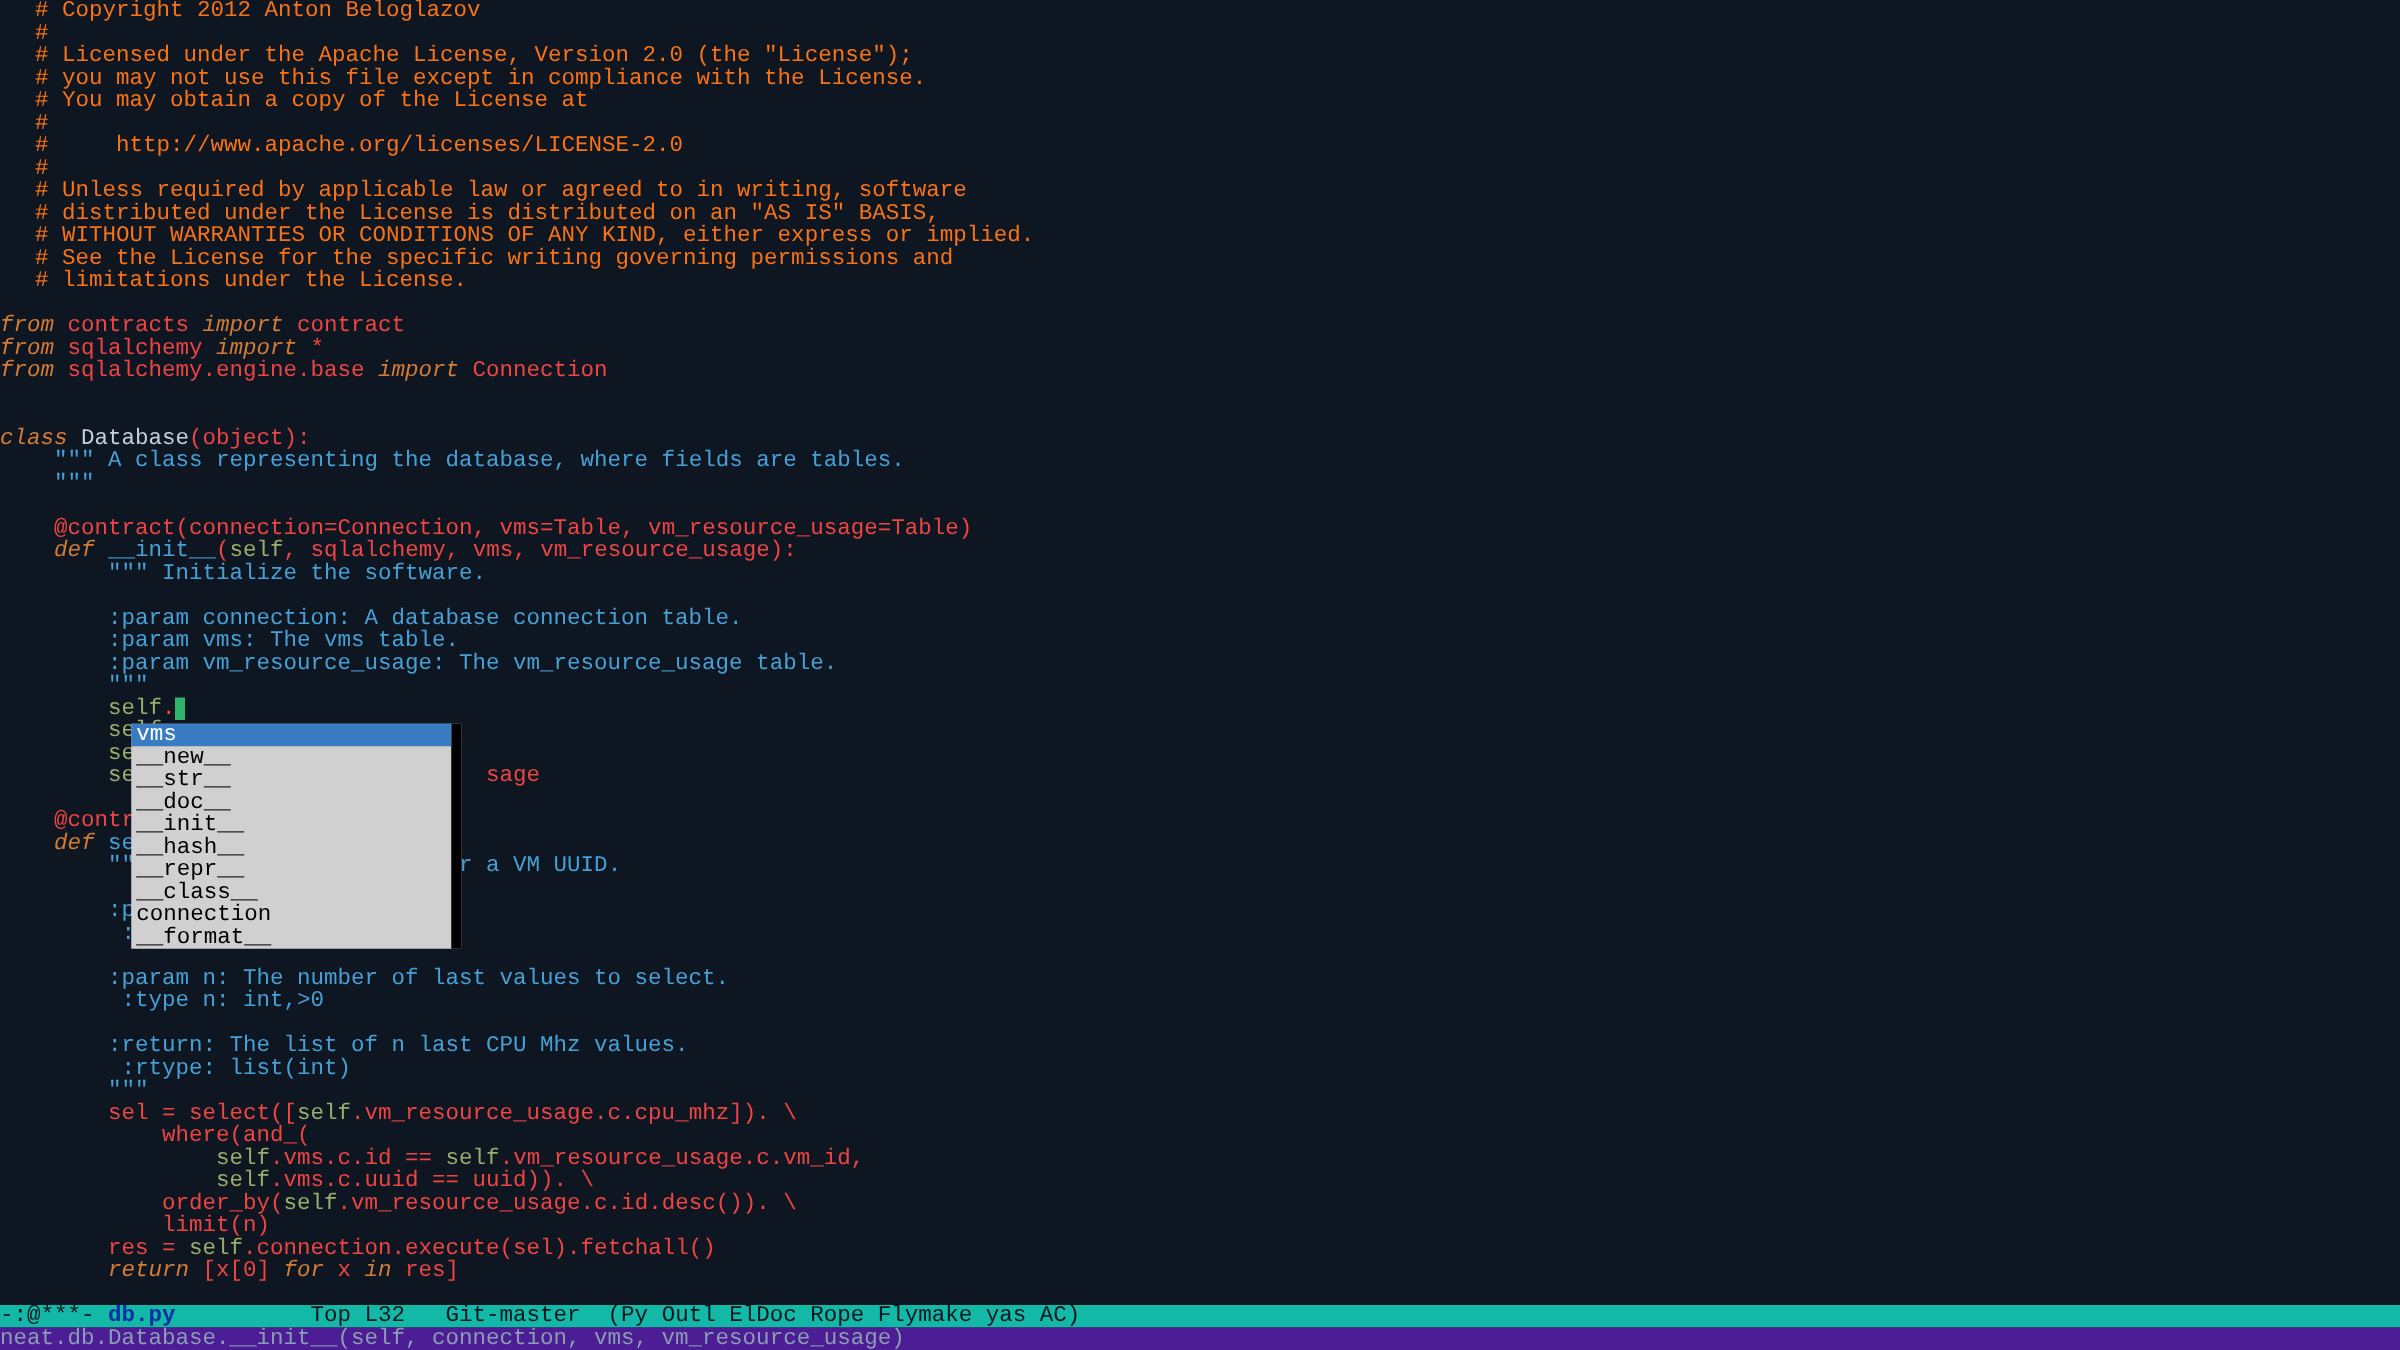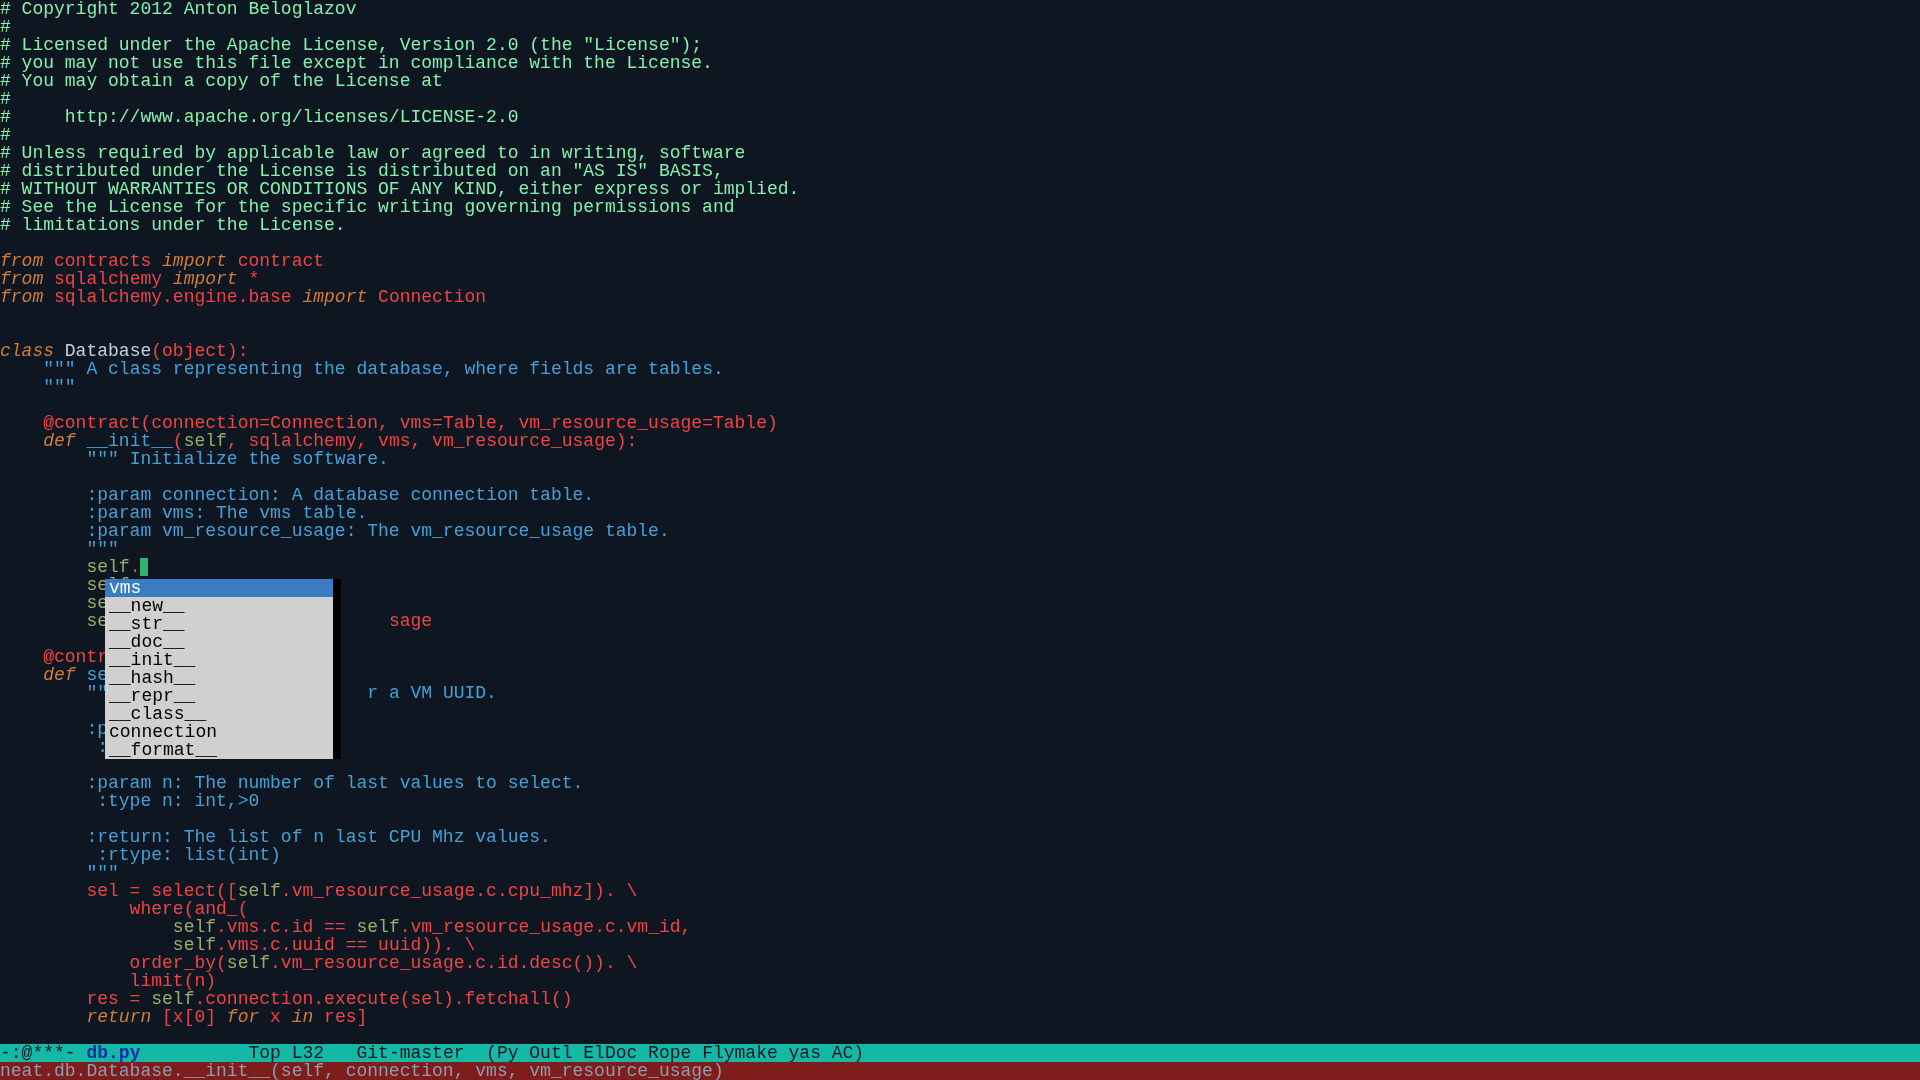--- a/index.html
+++ b/index.html
@@ -10,40 +10,40 @@
     font-family: "Consolas", "Monaco", "Courier New", monospace;
     font-size: 18px;
     line-height: 18px;
     overflow: hidden;
     color: #8a9db2;
   }
   .editor {
     white-space: pre;
     padding: 0;
   }
-  .c-comment   { color: #86efac; }
+  .c-comment   { color: #f97316; margin-left: 28px; }
   .c-keyword   { color: #d47c34; font-style: italic; }
   .c-builtin   { color: #46a0d6; }
   .c-string    { color: #46a0d6; }
   .c-decorator { color: #ef4444; }
   .c-self      { color: #9aad6b; }
   .c-classname { color: #c2d0de; margin-top: 16px; }
   .c-plain     { color: #ef4444; }
   .cursor {
     display: inline-block;
     width: 8px;
     height: 18px;
     background: #2eb36a;
     vertical-align: bottom;
   }
   .popup {
     position: absolute;
     top: 579px;
     left: 105px;
-    width: 236px;
+    width: 264px;
     background: #d0d0d0;
     font-family: inherit;
     font-size: 18px;
     line-height: 18px;
     border-right: 8px solid #000;
   }
   .popup-item {
     padding: 0 4px;
     color: #000;
     white-space: pre;
@@ -65,21 +65,21 @@
     font-size: 18px;
     line-height: 18px;
   }
   .modeline .filename { color: #0a2ea6; font-weight: bold; }
   .minibuffer {
     position: absolute;
     bottom: 0;
     left: 0;
     width: 100%;
     height: 18px;
-    background: #7f1d1d;
+    background: #4c1d95;
     color: #8a9db2;
     white-space: pre;
     font-family: inherit;
     font-size: 18px;
     line-height: 18px;
   }
 </style>
 </head>
 <body>
 

